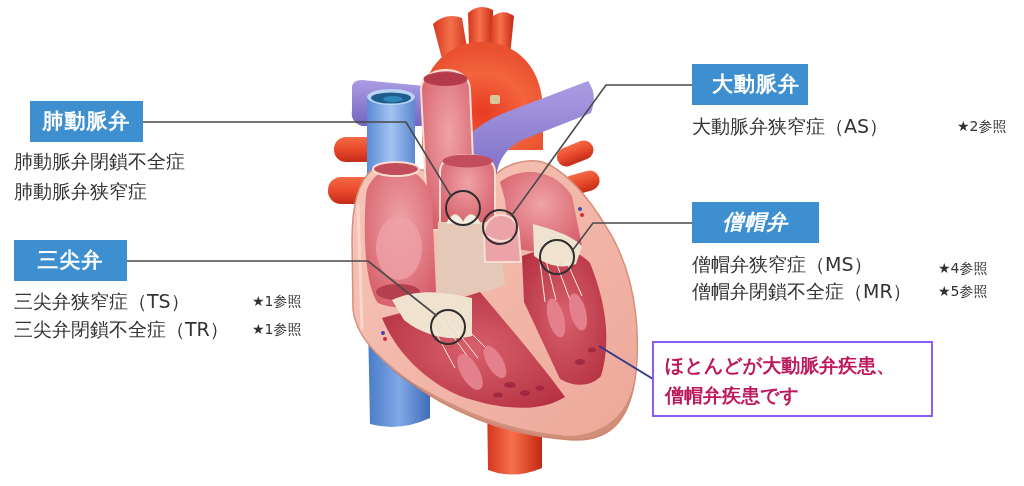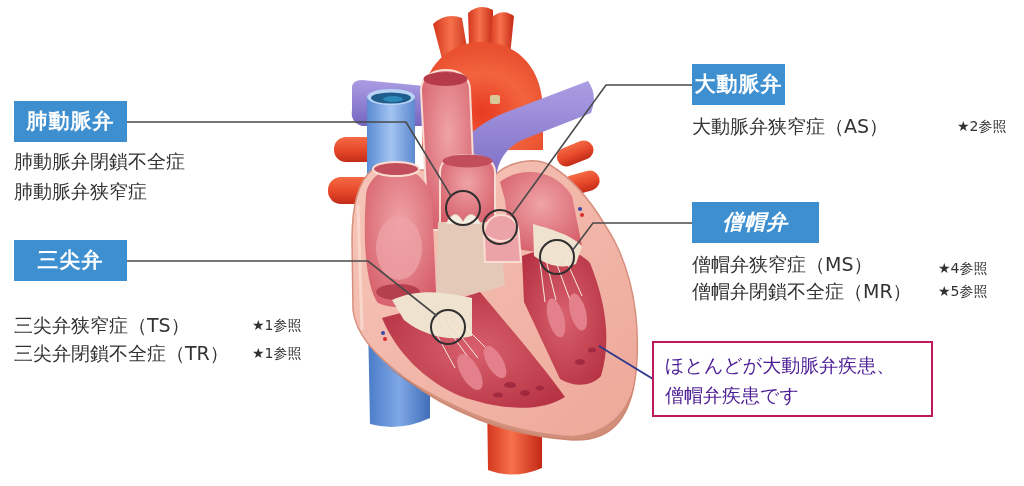--- a/index.html
+++ b/index.html
@@ -13,22 +13,22 @@
       position: absolute; background: #3d8fd0; color: #ffffff;
       font-weight: bold; font-size: 21px; line-height: 41px; height: 41px;
       text-align: center; letter-spacing: 1px;
     }
     .disease-list { position: absolute; font-size: 19px; color: #333333; }
     .disease-row { display: flex; align-items: center; white-space: nowrap; }
     .disease-name { display: inline-block; }
     .disease-ref { display: inline-block; font-size: 14px; color: #333333; }
     .callout {
       position: absolute; left: 652px; top: 341px; width: 266px; height: 72px;
-      border: 2px solid #be185d; background: #ffffff;
-      color: #4c1d95; font-weight: normal; font-size: 19px;
+      border: 2px solid #8b5cf6; background: #ffffff;
+      color: #be185d; font-weight: bold; font-size: 19px;
       padding-left: 11px; box-sizing: content-box;
     }
     .callout-line { height: 30px; line-height: 30px; white-space: nowrap; }
     .callout-line.first { margin-top: 7px; }
   </style>
 </head>
 <body>
 
 <svg id="illustration" viewBox="0 0 1024 486" xmlns="http://www.w3.org/2000/svg">
   <defs>
@@ -178,43 +178,43 @@
   <circle cx="557" cy="257" r="17" fill="none" stroke="#2f2f2f" stroke-width="2"></circle>
   <circle cx="448" cy="327" r="17" fill="none" stroke="#2f2f2f" stroke-width="2"></circle>
 
   <polyline points="127,122 406,122 451,196" fill="none" stroke="#4a4a4a" stroke-width="1.6"></polyline>
   <polyline points="127,261 368,261 437,316" fill="none" stroke="#4a4a4a" stroke-width="1.6"></polyline>
   <polyline points="692,85 606,85 512,215" fill="none" stroke="#4a4a4a" stroke-width="1.6"></polyline>
   <polyline points="692,223 593,223 572,251" fill="none" stroke="#4a4a4a" stroke-width="1.6"></polyline>
   <line x1="599" y1="346" x2="653" y2="379" stroke="#2e3a8c" stroke-width="2"></line>
 </svg>
 
-<div class="label-box" style="left:14px; top:101px; width:113px;">肺動脈弁</div>
+<div class="label-box" style="left:30px; top:101px; width:113px;">肺動脈弁</div>
 <div class="disease-list" style="left:14px; top:147px;">
   <div class="disease-row" style="height:30px;">
     <span class="disease-name">肺動脈弁閉鎖不全症</span>
   </div>
   <div class="disease-row" style="height:30px;">
     <span class="disease-name">肺動脈弁狭窄症</span>
   </div>
 </div>
 
 <div class="label-box" style="left:14px; top:240px; width:113px;">三尖弁</div>
-<div class="disease-list" style="left:14px; top:288px;margin-top:24px;">
+<div class="disease-list" style="left:14px; top:288px;">
   <div class="disease-row" style="height:28px;">
     <span class="disease-name" style="width:238px;">三尖弁狭窄症（TS）</span>
     <span class="disease-ref">★1参照</span>
   </div>
   <div class="disease-row" style="height:28px;">
     <span class="disease-name" style="width:238px;">三尖弁閉鎖不全症（TR）</span>
     <span class="disease-ref">★1参照</span>
   </div>
 </div>
 
-<div class="label-box" style="left:692px; top:64px; width:93px;">大動脈弁</div>
+<div class="label-box" style="left:692px; top:64px; width:104px;padding-left:12px;">大動脈弁</div>
 <div class="disease-list" style="left:692px; top:114px;">
   <div class="disease-row" style="height:26px;gap:19px;">
     <span class="disease-name" style="width:246px;">大動脈弁狭窄症（AS）</span>
     <span class="disease-ref">★2参照</span>
   </div>
 </div>
 
 <div class="label-box" style="left:692px; top:202px; width:127px;font-style:italic;">僧帽弁</div>
 <div class="disease-list" style="left:692px; top:251px;">
   <div class="disease-row" style="height:27px;align-items:flex-end;">

